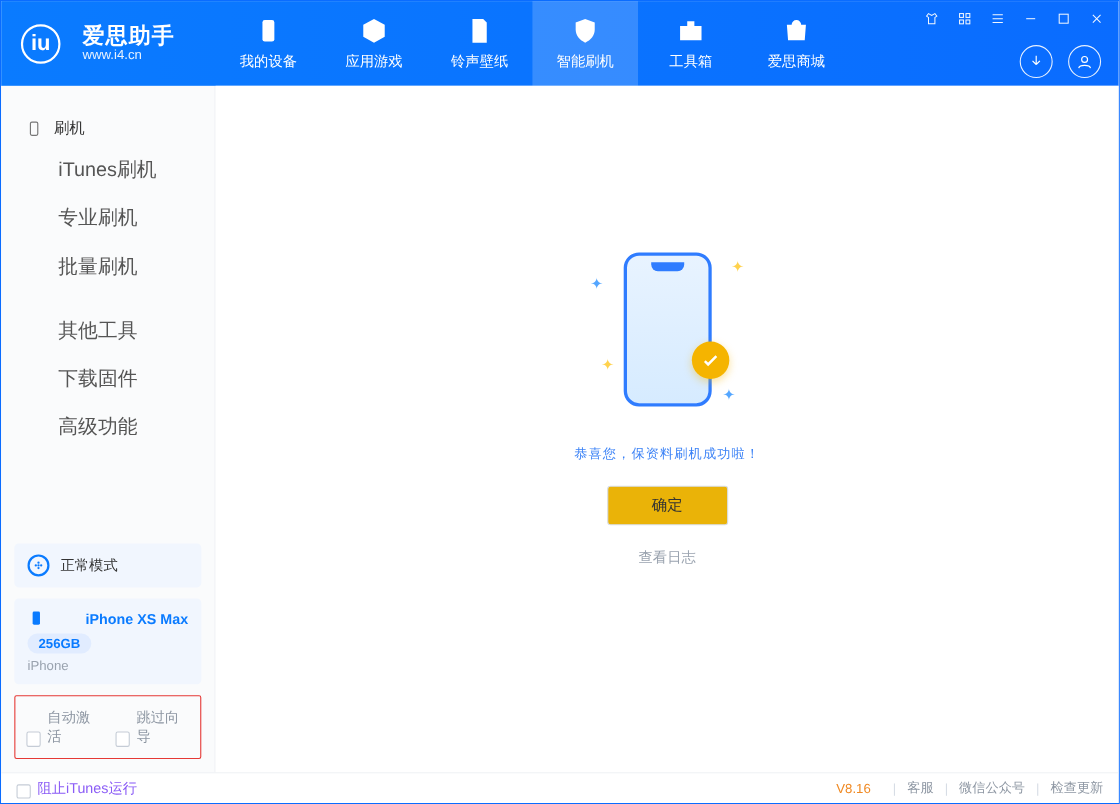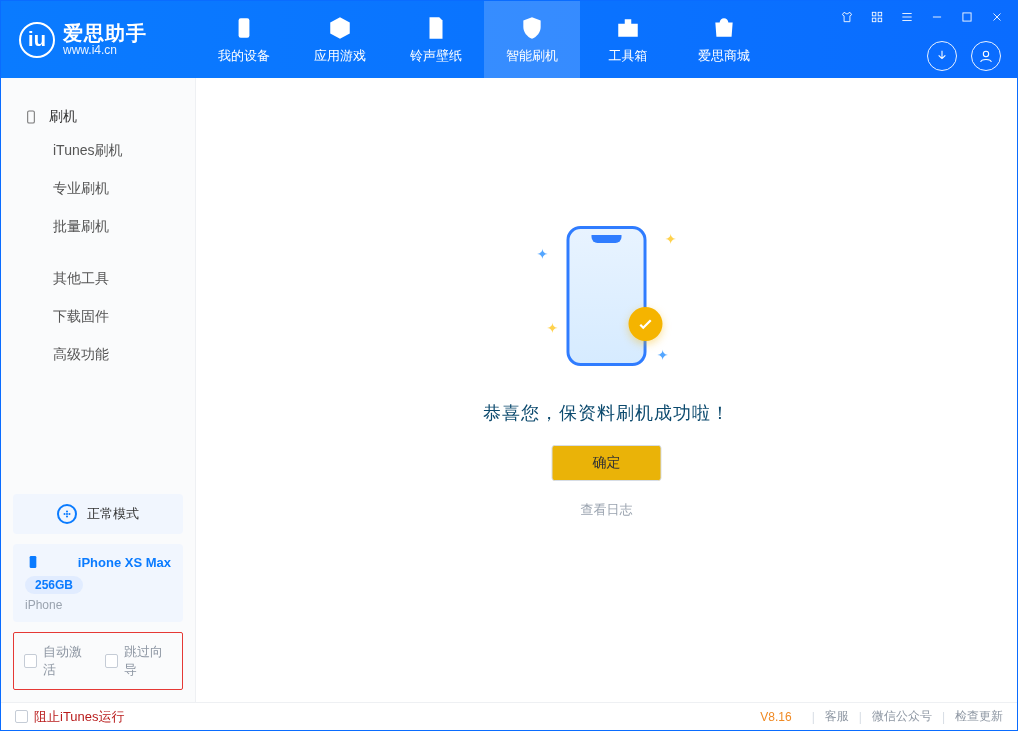--- a/index.html
+++ b/index.html
@@ -12,20 +12,21 @@
   display: flex;
   align-items: stretch;
   position: relative;
   color: #fff;
 }
 .logo-block {
   display: flex;
   align-items: center;
   padding-left: 18px;
   width: 195px;
+  gap: 12px;
 }
 .logo-mark {
   width: 36px; height: 36px; border: 2px solid #fff; border-radius: 50%;
   display: flex; align-items: center; justify-content: center;
   font-weight: bold; font-size: 20px; margin-right: 8px;
 }
 .logo-text { line-height: 1.1; }
 .logo-text .cn { font-size: 20px; font-weight: 700; letter-spacing: 1px; }
 .logo-text .url { font-size: 12px; opacity: .9; }
 
@@ -60,49 +61,49 @@
   display:flex; flex-direction:column; justify-content:space-between;
   padding-top: 24px;
 }
 .nav-group { padding-left: 0; }
 .nav-title {
   display:flex; align-items:center; gap:10px; padding: 6px 0 6px 22px;
   color:#333; font-size:14px; font-weight:500;
 }
 .nav-title svg { width:16px; height:16px; stroke:#777; fill:none; stroke-width:1.6; }
 .nav-item {
-  padding: 10px 0 10px 52px; font-size:14px; color:#555; cursor:pointer;
+  padding: 10px 0 10px 52px; font-size:18px; color:#555; cursor:pointer;
 }
 .nav-item.active { color:#0a7bff; }
 
 .sidebar-bottom { padding: 0 12px 12px 12px; }
 .mode-card, .device-card {
   background:#f1f6fe; border-radius:4px; padding:10px 12px; margin-bottom:10px;
   font-size:13px; color:#333;
 }
-.mode-card { display:flex; align-items:center; gap:10px;justify-content:center; }
+.mode-card { display:flex; align-items:center; gap:10px; }
 .mode-card .dot {
   width:20px; height:20px; border-radius:50%; border:2px solid #0a7bff;
   display:flex; align-items:center; justify-content:center;
 }
 .mode-card .dot::after { content:""; width:6px; height:6px; background:#0a7bff; border-radius:50%; box-shadow: 7px 0 0 #0a7bff, -7px 0 0 #0a7bff, 0 7px 0 #0a7bff, 0 -7px 0 #0a7bff; transform:scale(.35); }
 
 .device-card .row1 { display:flex; align-items:center; gap:8px; color:#0a7bff; font-weight:600;justify-content:space-between; }
 .device-card .row1 svg { width:16px; height:16px; fill:#0a7bff; }
 .device-card .badge {
   display:inline-block; margin-top:6px; background:#e1ecff; color:#0a7bff;
   border-radius:10px; padding:2px 10px; font-size:12px;font-weight:bold;
 }
 .device-card .sub { margin-top:4px; font-size:12px; color:#9aa3af; }
 
 .options-box {
   border:1px solid #e53935; border-radius:2px; padding:10px 10px;
   display:flex; gap:14px; align-items:center;
 }
-.checkbox { display:flex; align-items:center; gap:6px; font-size:13px; color:#8e97a3; cursor:pointer; }
+.checkbox { display:flex; align-items:flex-end; gap:6px; font-size:13px; color:#8e97a3; cursor:pointer; }
 .checkbox .box { width:14px; height:14px; border:1px solid #c5ccd6; border-radius:2px; background:#fff; }
 
 
 .main { flex:1; position:relative; background:#fff; }
 .center {
   position:absolute; left:50%; top:46%; transform:translate(-50%,-50%);
   display:flex; flex-direction:column; align-items:center; gap:20px;
 }
 .illus { position:relative; width:200px; height:170px; display:flex; align-items:center; justify-content:center; }
 .phone {
@@ -111,21 +112,21 @@
 }
 .phone::before { content:""; position:absolute; top:6px; left:50%; transform:translateX(-50%); width:30px; height:8px; background:#2f7cff; border-radius:0 0 6px 6px; }
 .check-circ {
   position:absolute; right:44px; bottom:40px; width:34px; height:34px; background:#f5b400; border-radius:50%;
   display:flex; align-items:center; justify-content:center; box-shadow:0 3px 8px rgba(245,180,0,.4);
 }
 .check-circ svg { width:18px; height:18px; stroke:#fff; stroke-width:3; fill:none; }
 .sparkle { position:absolute; font-size:14px; color:#54a6ff; }
 .s1 { left:30px; top:35px; } .s2 { right:30px; top:20px; color:#ffd24d; } .s3 { left:40px; bottom:45px; color:#ffd24d;} .s4 { right:38px; bottom:18px; }
 
-.msg { font-size:18px; color:#0c4a6e; letter-spacing:1px; }
+.msg { font-size:12px; color:#3b82f6; letter-spacing:1px; }
 .ok-btn {
   border:1px solid #d7dde5; background:#eab308; padding:8px 40px; font-size:14px; color:#333;
   border-radius:3px; cursor:pointer;
 }
 .log-link { font-size:13px; color:#9aa3af; cursor:pointer; }
 
 
 .footer {
   height:28px; border-top:1px solid #eef0f3; background:#fff;
   display:flex; align-items:center; justify-content:space-between;
@@ -306,21 +307,21 @@
       </div>
       <div class="msg">恭喜您，保资料刷机成功啦！</div>
       <button class="ok-btn">确定</button>
       <span class="log-link">查看日志</span>
     </div>
   </div>
 </div>
 
 <div class="footer">
   <div class="left">
-    <label class="checkbox" style="color:#b91c1c">
+    <label class="checkbox" style="color:#8b5cf6">
       <span class="box"></span>
       <span>阻止iTunes运行</span>
     </label>
   </div>
   <div class="right">
     <span class="ver">V8.16</span>
     <span class="sep">|</span>
     <span class="lnk">客服</span>
     <span class="sep">|</span>
     <span class="lnk">微信公众号</span>

